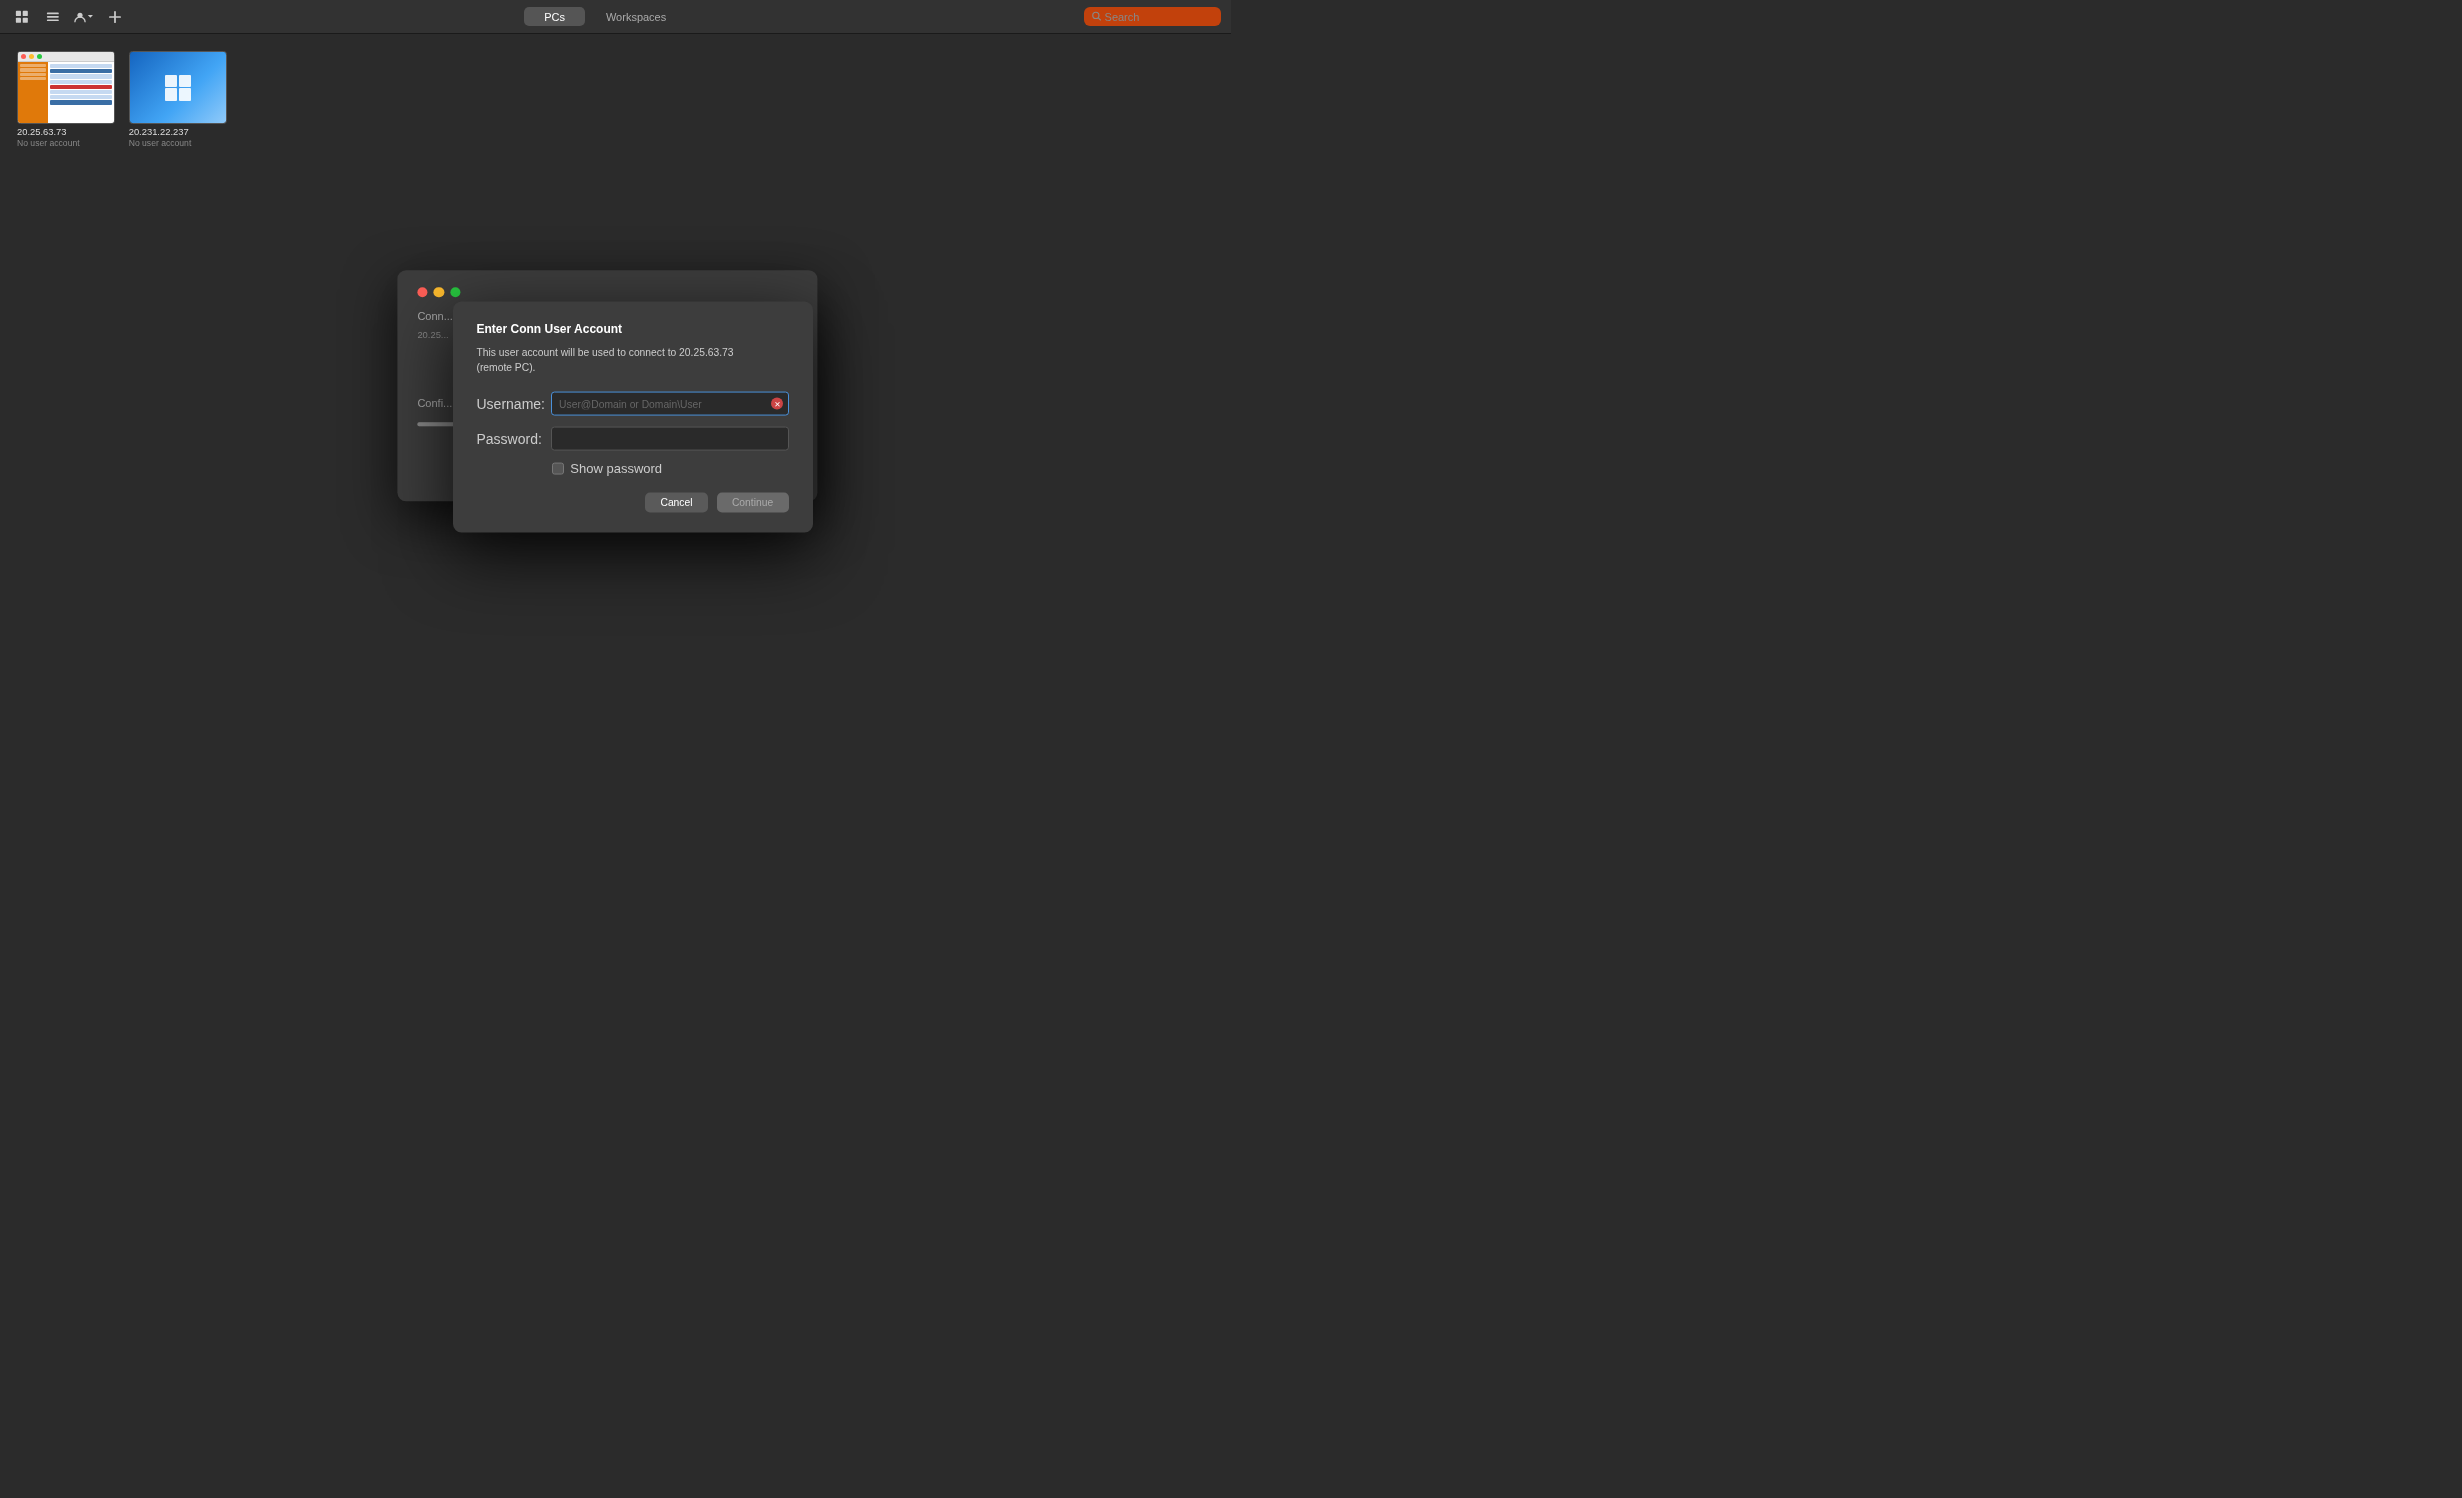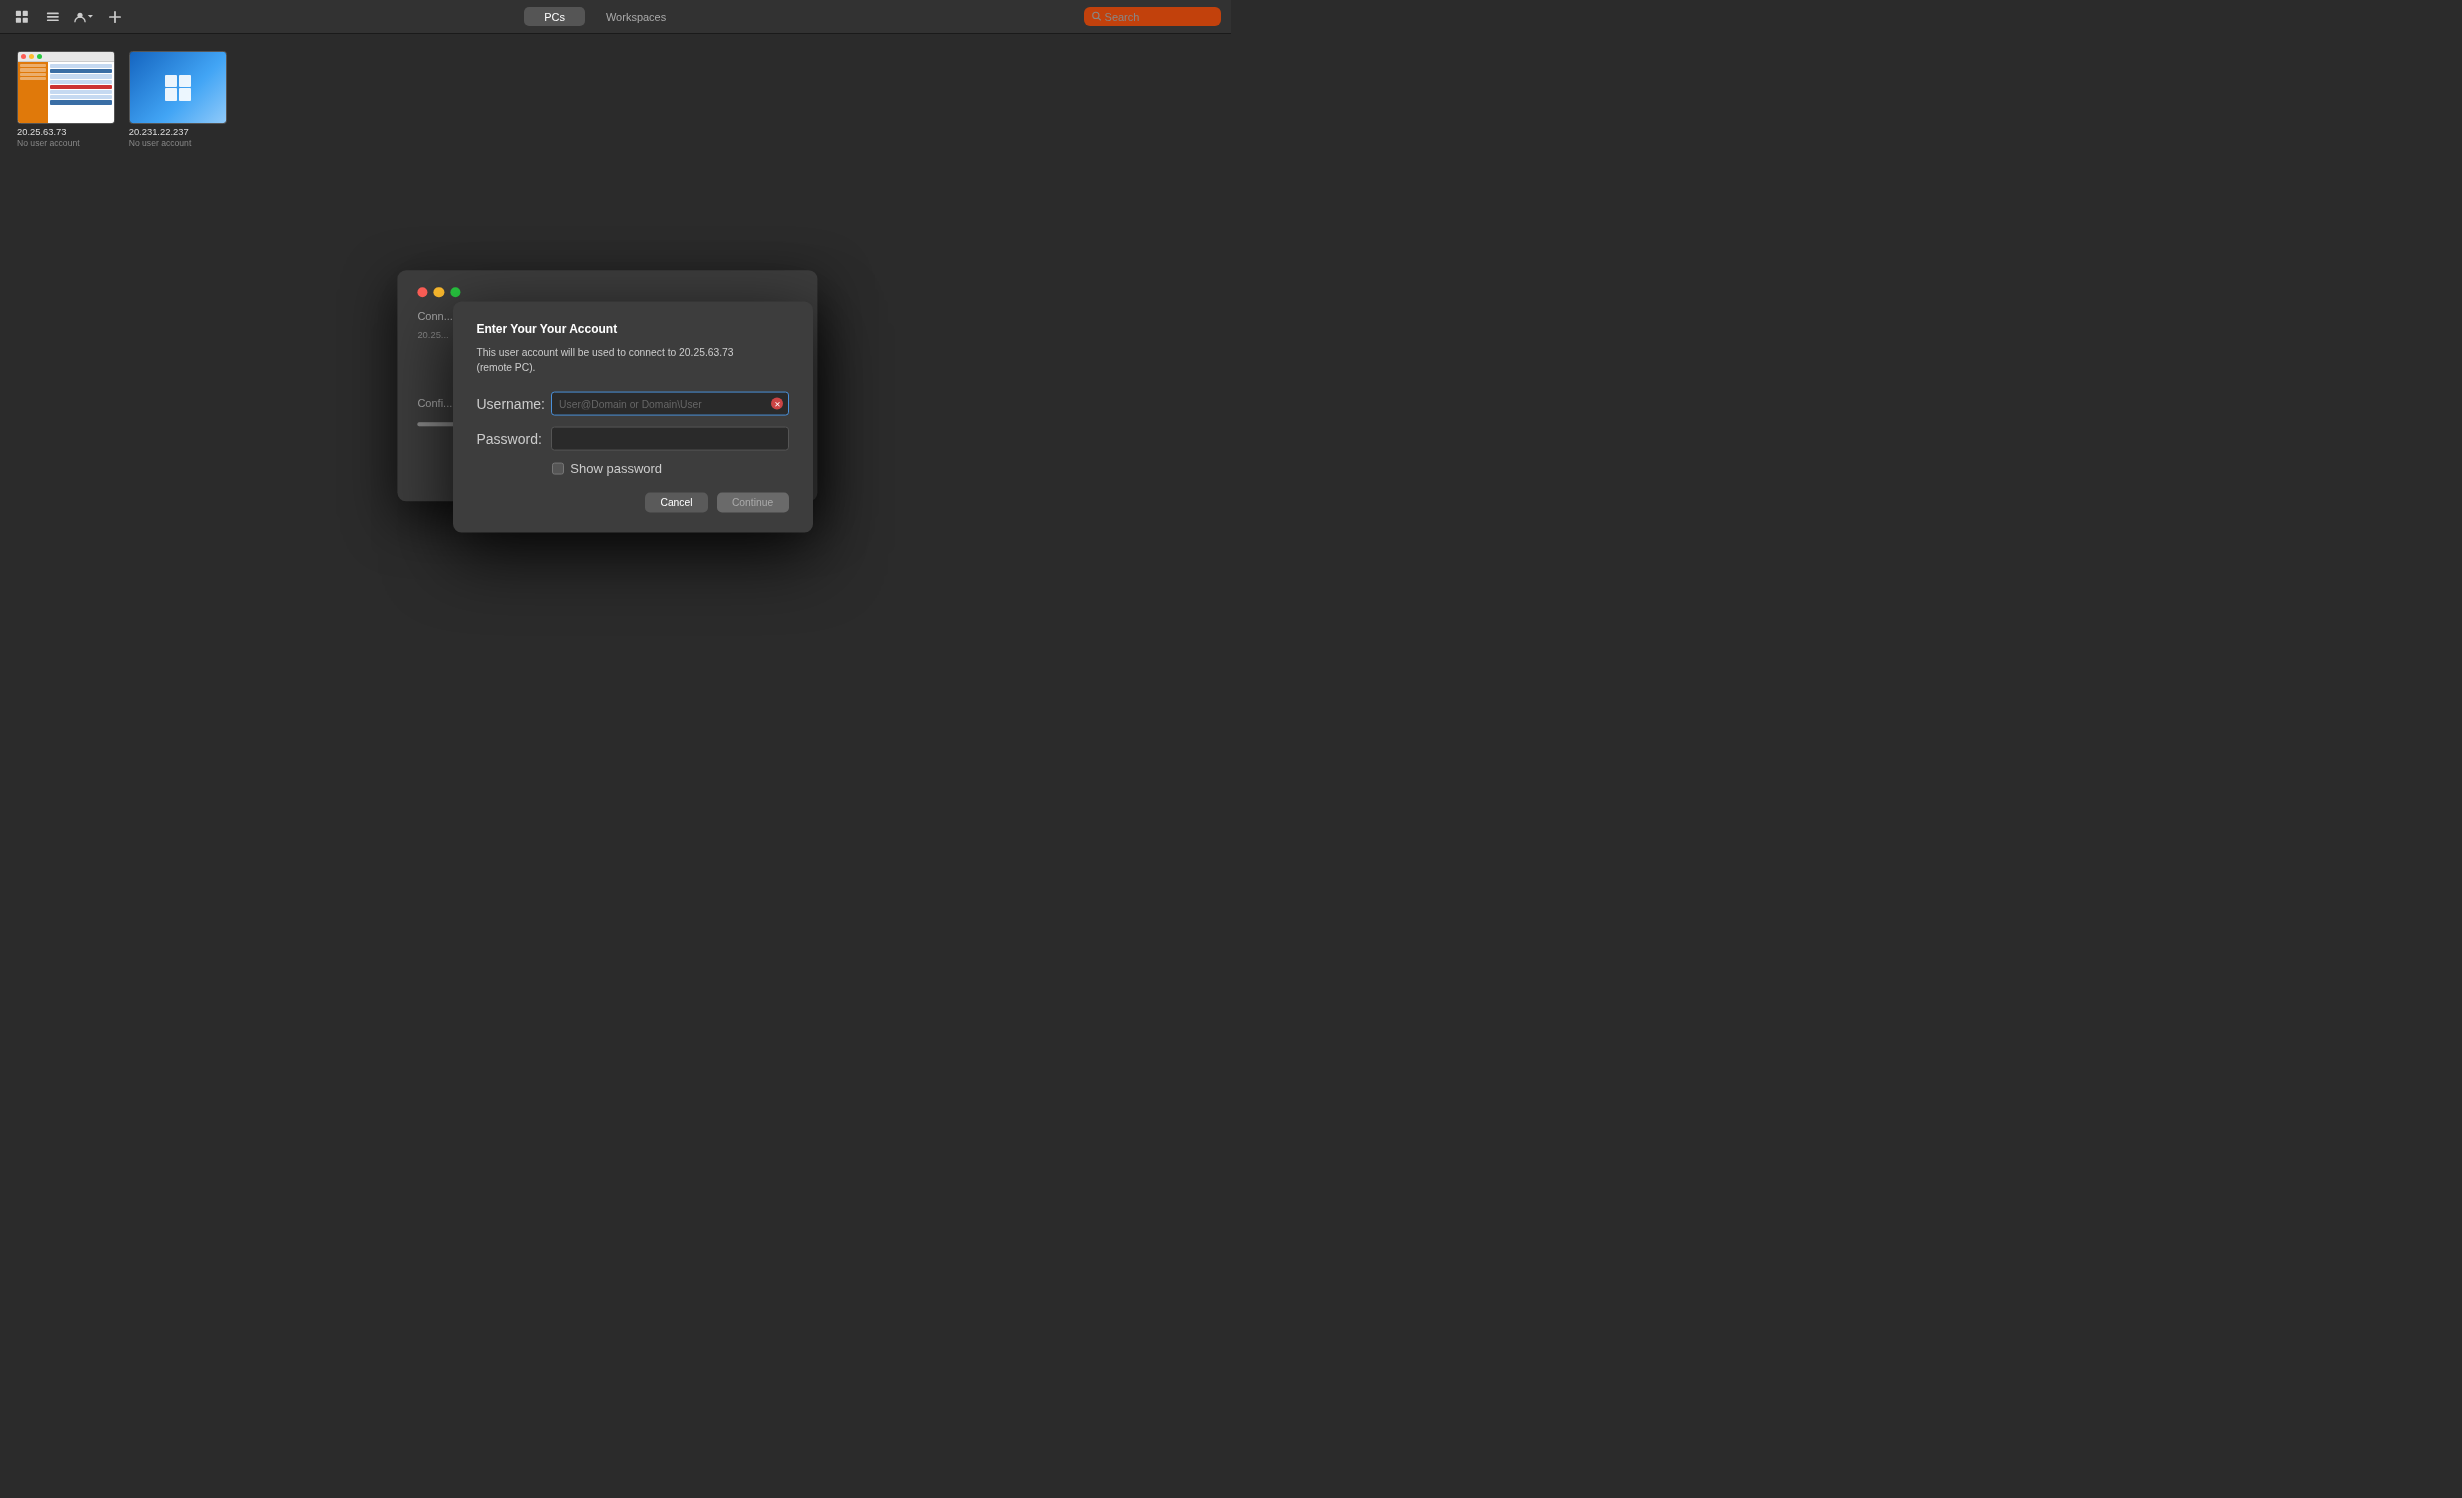--- a/index.html
+++ b/index.html
@@ -525,21 +525,21 @@
           <div class="sheet-progress-bar"></div>
         </div>
         <div style="display:flex; justify-content:flex-end; margin-top:6.8px;">
           <button class="btn btn-cancel" style="font-size:9.4px; padding:2.6px 12px;">Cancel</button>
         </div>
       </div>
     </div>
 
     <div class="dialog" style="position:absolute; top:50%; left:50%; transform:translate(-50%,-50%) translate(17px,21.4px);">
 
-      <div class="dialog-title">Enter Your Your Account</div>
+      <div class="dialog-title">Enter Conn User Account</div>
       <div class="dialog-description">This user account will be used to connect to 20.25.63.73<br>(remote PC).</div>
 
       <div class="form-row">
         <label class="form-label">Username:</label>
         <div class="form-input-wrapper">
           <input class="form-input" type="text" placeholder="User@Domain or Domain\User" style="">
           <div class="input-clear-btn">✕</div>
         </div>
       </div>
 

